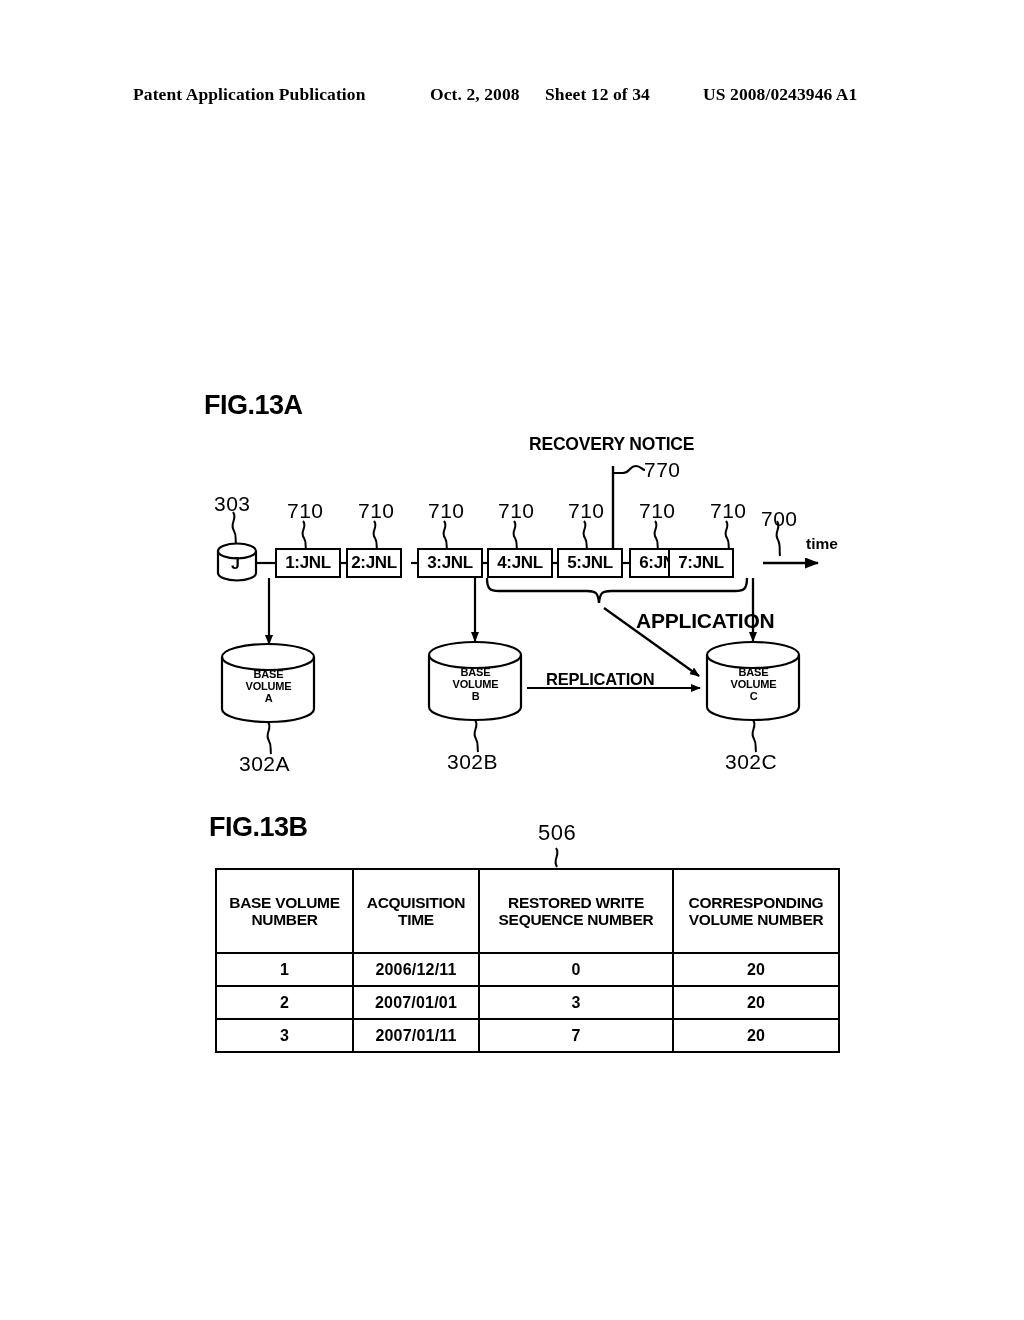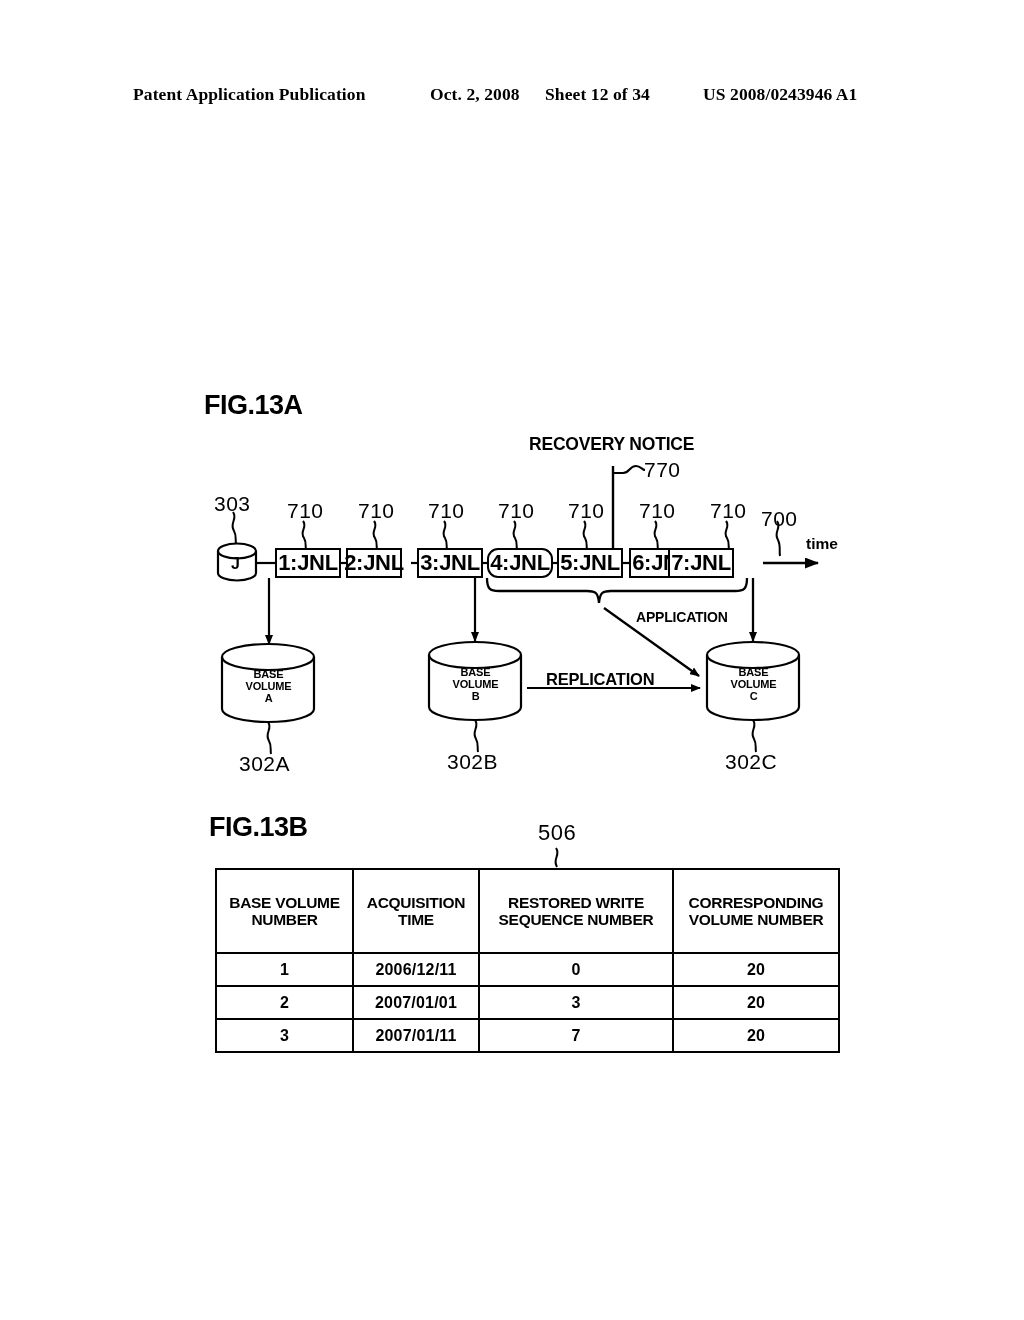--- a/index.html
+++ b/index.html
@@ -79,21 +79,21 @@
     position: absolute;
     border: 2.5px solid #000;
     background: #fff;
     height: 30px;
     box-sizing: border-box;
     display: flex;
     align-items: center;
     justify-content: center;
     font-family: "Liberation Sans", sans-serif;
     font-weight: bold;
-    font-size: 22px;
+    font-size: 17px;
     letter-spacing: -0.3px;
   }
 
   
   .cyl-label {
     position: absolute;
     text-align: center;
     font-family: Liberation Sans, sans-serif;
     font-weight: bold;
     font-size: 11px;
@@ -244,29 +244,29 @@
 <div class="ref-num" style="left:358px; top:499px;">710</div>
 <div class="ref-num" style="left:428px; top:499px;">710</div>
 <div class="ref-num" style="left:498px; top:499px;">710</div>
 <div class="ref-num" style="left:568px; top:499px;">710</div>
 <div class="ref-num" style="left:639px; top:499px;">710</div>
 <div class="ref-num" style="left:710px; top:499px;">710</div>
 
 <div class="jnl-box" style="left:275px; top:548px; width:66px;">1:JNL</div>
 <div class="jnl-box" style="left:346px; top:548px; width:56px;">2:JNL</div>
 <div class="jnl-box" style="left:417px; top:548px; width:66px;">3:JNL</div>
-<div class="jnl-box" style="left:487px; top:548px; width:66px;border-radius:11px;">4:JNL</div>
+<div class="jnl-box" style="left:487px; top:548px; width:66px;">4:JNL</div>
 <div class="jnl-box" style="left:557px; top:548px; width:66px;">5:JNL</div>
 <div class="jnl-box" style="left:629px; top:548px; width:66px;">6:JNL</div>
 <div class="jnl-box" style="left:668px; top:548px; width:66px;">7:JNL</div>
 
 <div class="ref-num" style="left:761px; top:507px;">700</div>
 <div class="dtext" style="left:806px; top:536px; font-size:15.5px;">time</div>
 
-<div class="dtext" style="left:636px; top:610px; font-size:14px; letter-spacing:-0.2px;">APPLICATION</div>
+<div class="dtext" style="left:636px; top:610px; font-size:21px; letter-spacing:-0.2px;">APPLICATION</div>
 
 <div class="dtext" style="left:546px; top:671px; font-size:16.5px; letter-spacing:-0.2px;">REPLICATION</div>
 
 <div class="cyl-label" style="left:224px; top:669px; width:89px;">BASE
 VOLUME
 A</div>
 <div class="cyl-label" style="left:431px; top:667px; width:89px;">BASE
 VOLUME
 B</div>
 <div class="cyl-label" style="left:709px; top:667px; width:89px;">BASE

